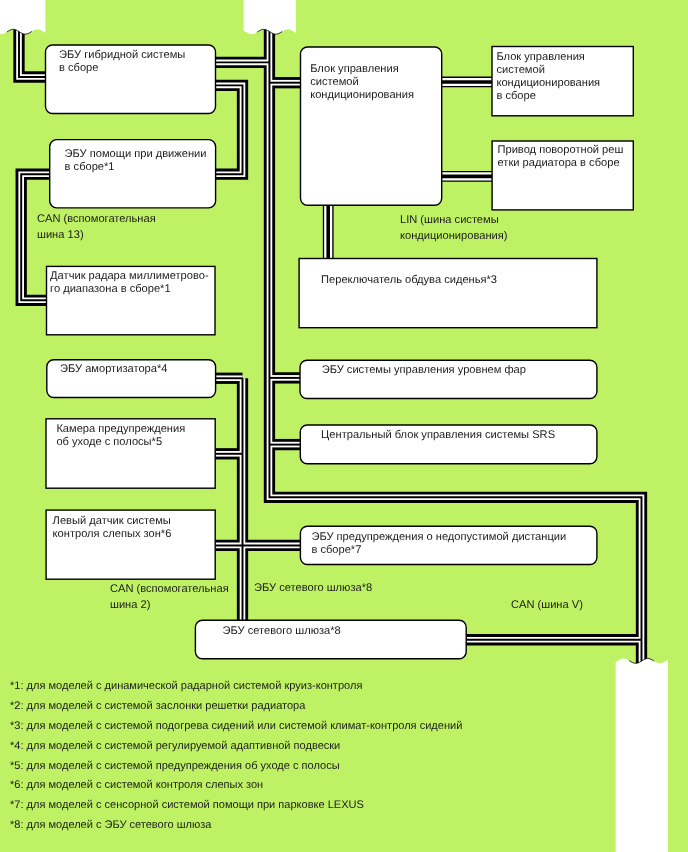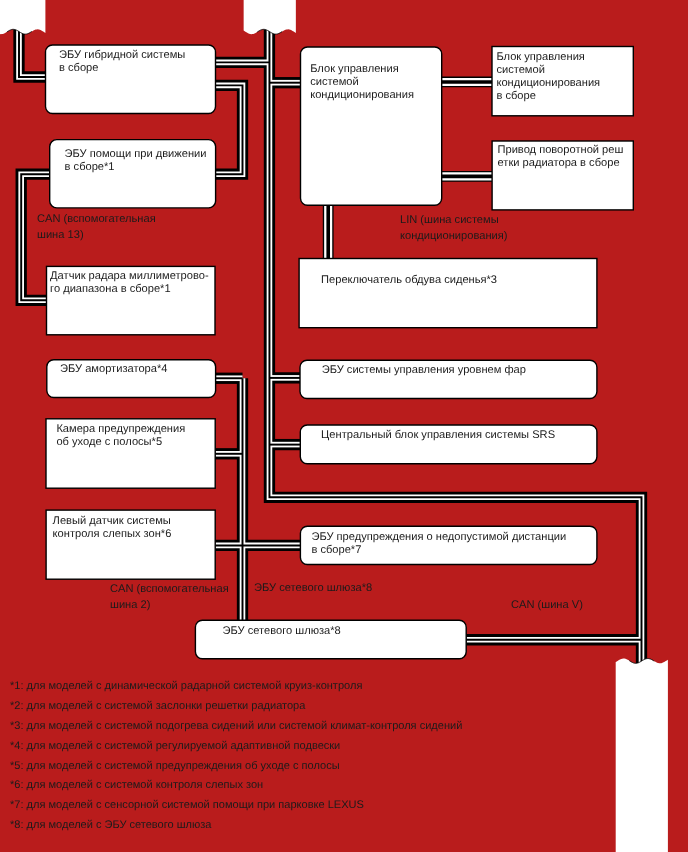--- a/index.html
+++ b/index.html
@@ -1,19 +1,19 @@
 <!DOCTYPE html>
 <html><head>
 <meta charset="utf-8">
 <title>CAN network diagram</title>
 <style>
   html,body{margin:0;padding:0;background:#ffffff;}
   *{-webkit-font-smoothing:antialiased;text-rendering:geometricPrecision;}
   body{width:688px;height:852px;overflow:hidden;font-family:"Liberation Sans",sans-serif;}
-  #root{position:relative;width:688px;height:852px;background:#b91c1c;}
+  #root{position:relative;width:688px;height:852px;background:#bef264;}
   svg#dg{display:block;position:absolute;left:0;top:0;}
   .bband{fill:none;stroke:#000;stroke-width:11.3;stroke-linecap:butt;stroke-linejoin:miter;}
   .bwhite{fill:none;stroke:#fff;stroke-width:5.6;stroke-linecap:butt;stroke-linejoin:miter;}
   .lband{fill:none;stroke:#000;stroke-width:10.8;stroke-linecap:butt;stroke-linejoin:miter;}
   .lwhite{fill:none;stroke:#fff;stroke-width:8.1;stroke-linecap:butt;stroke-linejoin:miter;}
   .lcore{fill:none;stroke:#000;stroke-width:3.6;stroke-linecap:butt;stroke-linejoin:miter;}
   .bmask{fill:#fff;stroke:none;}
   .bcore{fill:none;stroke:#000;stroke-width:1.95;stroke-linecap:butt;stroke-linejoin:miter;}
   .wv{fill:none;stroke:#000;stroke-width:0.9;stroke-linecap:round;}
   .bx{fill:#fff;stroke:#000;stroke-width:1.4;}

